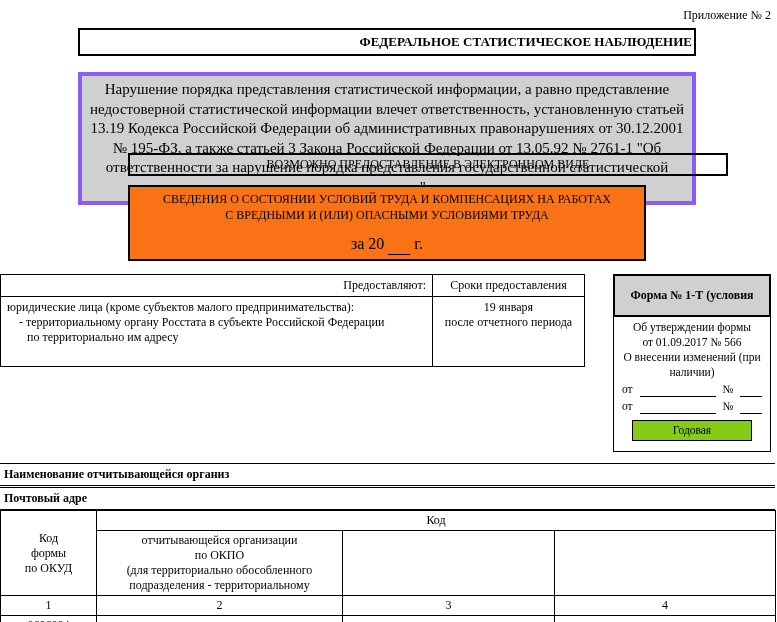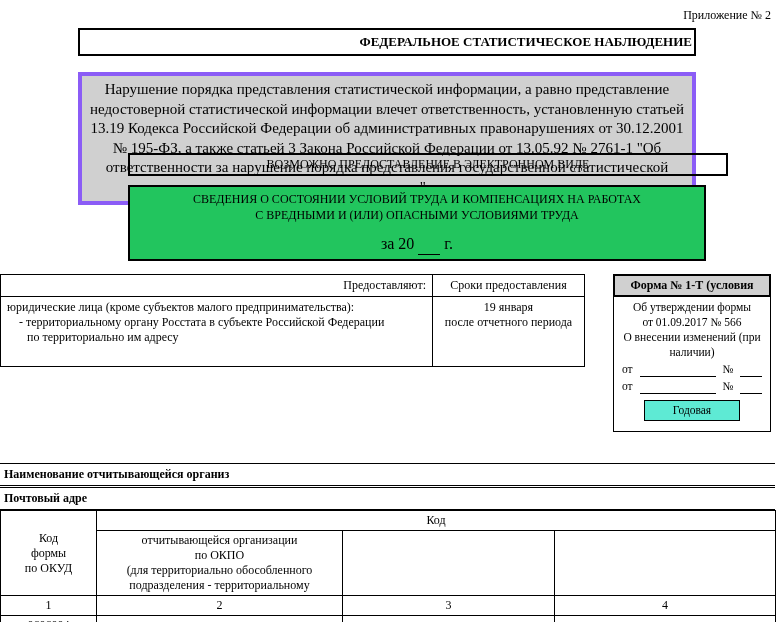--- a/index.html
+++ b/index.html
@@ -50,23 +50,23 @@
     width: 600px;
     border: 2px solid #000;
     text-align: center;
     padding: 2px 2px;
     font-size: 12px;
   }
   .info-box {
     position: absolute;
     left: 128px;
     top: 185px;
-    width: 578px;
+    width: 518px;
     border: 2px solid #000;
-    background: #22c55e;
+    background: #f97316;
     text-align: center;
     padding: 4px 2px;
     font-size: 12px;
     line-height: 1.35;
   }
   .year-line { font-size: 16px; margin-top: 10px; }
   .year-underline {
     display: inline-block;
     border-bottom: 1px solid #000;
     width: 22px;
@@ -105,21 +105,21 @@
     right: 6px;
     top: 274px;
     width: 158px;
     font-size: 11.5px;
   }
   .form-header {
     border: 2px solid #000;
     background: #d0d0d0;
     text-align: center;
     font-weight: bold;
-    padding: 2px 2px;
+    padding: 12px 2px;
     font-size: 12px;
     white-space: nowrap;
     overflow: hidden;
   }
   .form-body {
     border-left: 1px solid #000;
     border-right: 1px solid #000;
     border-bottom: 1px solid #000;
     padding: 3px 4px 6px;
     text-align: center;
@@ -133,23 +133,23 @@
     padding: 0 4px;
     margin-top: 2px;
   }
   .ot-row .lbl { width: 14px; text-align: left; }
   .ot-row .ul { border-bottom: 1px solid #000; height: 12px; }
   .ul1 { flex: 1; }
   .ot-row .num { width: 16px; text-align: center; }
   .ul2 { width: 22px; }
   .annual-btn {
     margin: 6px auto 4px;
-    width: 96px;
+    width: 120px;
     border: 1px solid #000;
-    background: #5eead4;
+    background: #84cc16;
     text-align: center;
     padding: 2px 0;
   }
 
   
   .name-row {
     position: absolute;
     left: 0;
     width: 775px;
     border-top: 1px solid #000;

